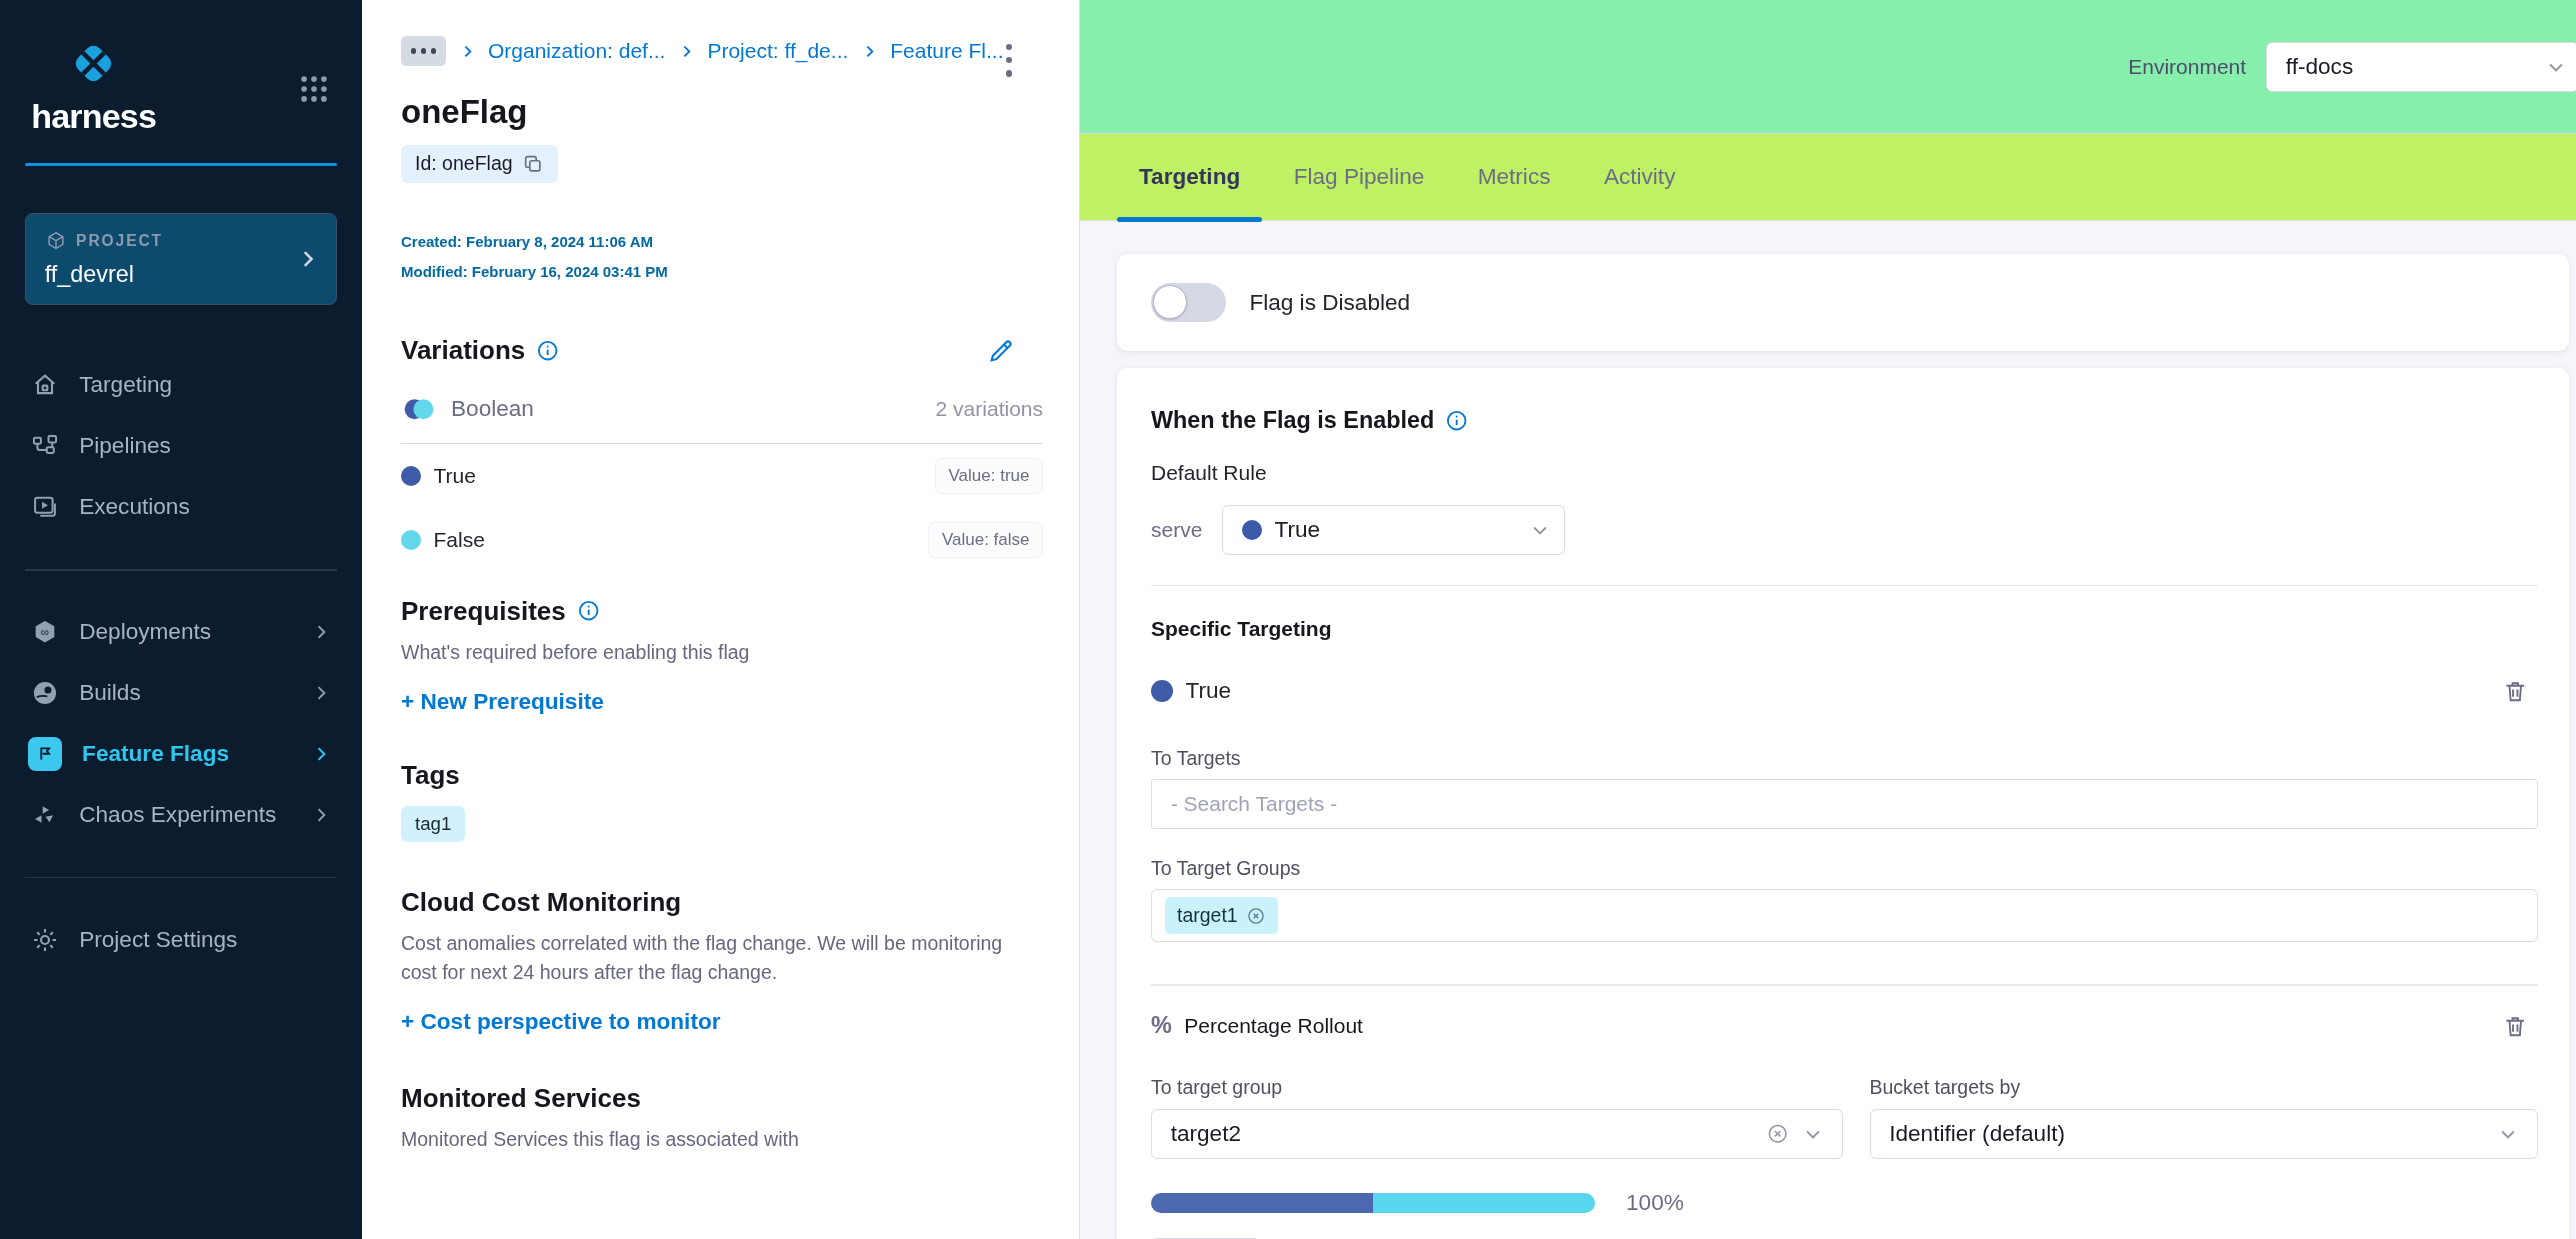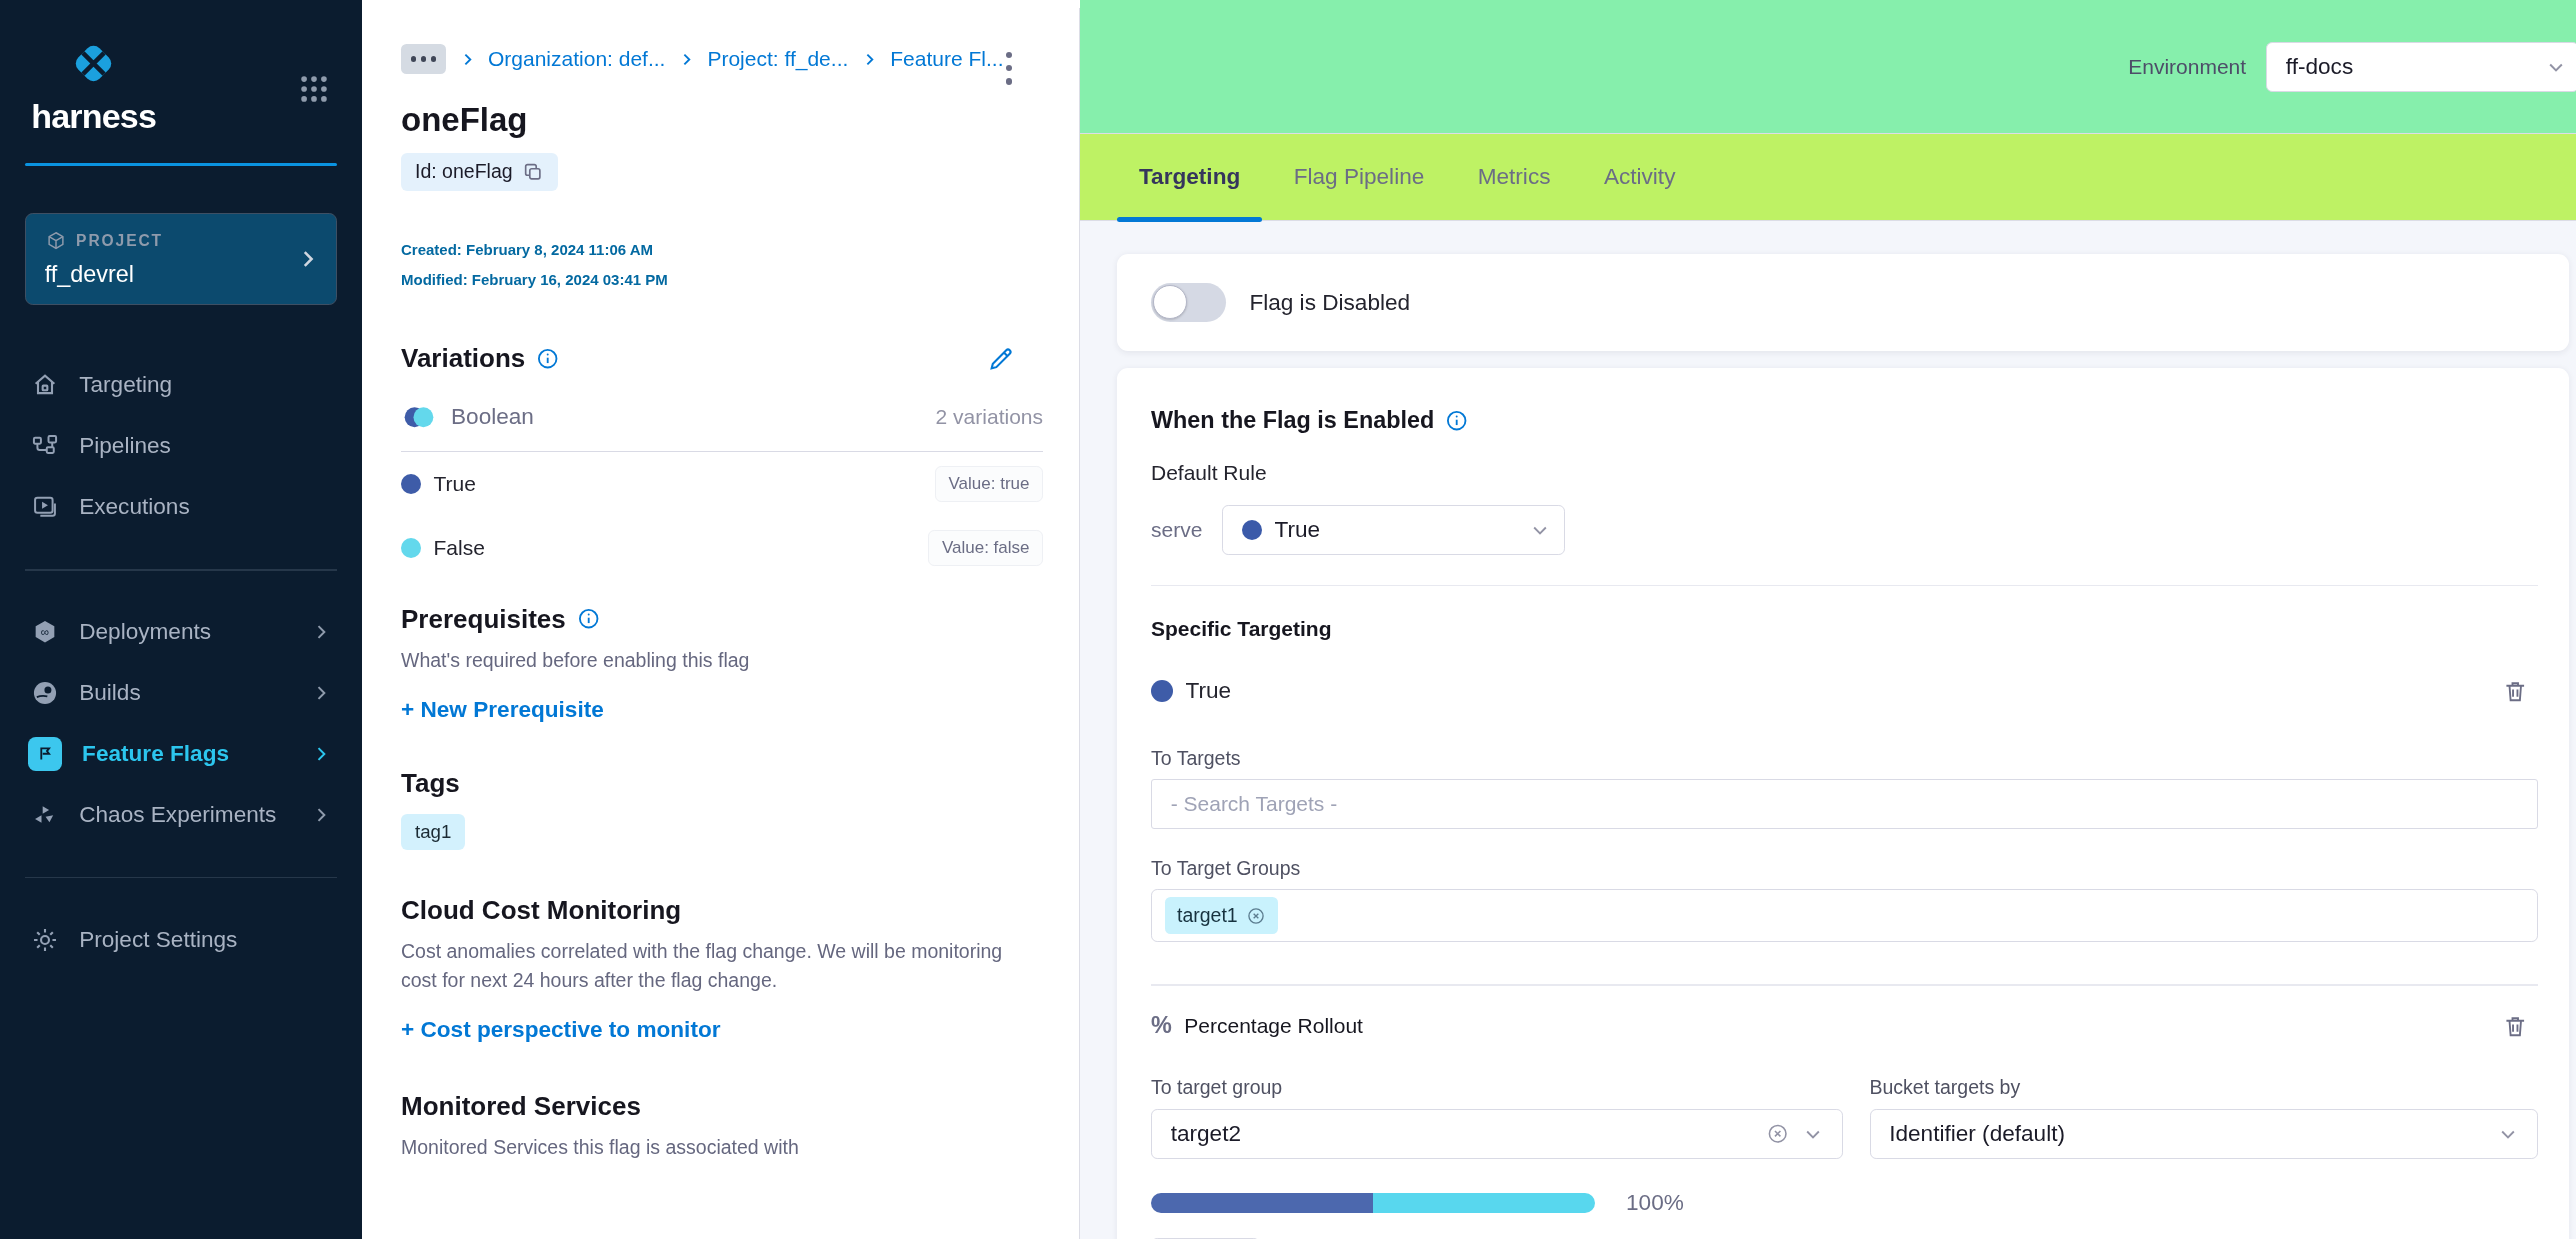--- a/index.html
+++ b/index.html
@@ -24,21 +24,21 @@
   .nav-item { display:flex; align-items:center; gap:20px; height:61px; font-size:22.6px; color:#a9b3c3; cursor:pointer; padding:0 6.2px; }
   .nav-item svg.nav-ico { width:28px; height:28px; color:#93a0b4; flex:none; }
   .nav-item .nav-chev { margin-left:auto; width:20px; height:20px; color:#8f9bac; }
   .nav-item.active { color:#2cc6ee; font-weight:700; }
   .nav-item.active .nav-chev { color:#2cc6ee; }
   .side-div { height:1.6px; background:#26374a; margin:31px 0; }
   .ff-badge { width:34px; height:34px; border-radius:7.8px; background:#3cc7ee; display:flex; align-items:center; justify-content:center; flex:none; margin-left:-3.1px; }
   .ff-badge svg { width:23.4px; height:23.4px; }
 
   
-  .middle { width:718px; min-width:718px; background:#fff; border-right:1.6px solid #dcdde6; padding:0 36px 7px 39px; position:relative;margin-top:8px; }
+  .middle { width:718px; min-width:718px; background:#fff; border-right:1.6px solid #dcdde6; padding:0 36px 7px 39px; position:relative; }
   .breadcrumb-row { margin-top:36px; display:flex; align-items:center; gap:12.5px; font-size:21px; }
   .crumb-ellipsis { background:#d5dbe3; border-radius:5.5px; width:45px; height:30px; display:flex; align-items:center; justify-content:center; gap:4.7px; cursor:pointer; flex:none; }
   .crumb-ellipsis i { width:5.5px; height:5.5px; border-radius:50%; background:#3f4657; }
   .crumb-sep { width:17px; height:17px; color:#0278d5; flex:none; }
   .crumb-link { color:#0278d5; text-decoration:none; white-space:nowrap; cursor:pointer; }
   .kebab { position:absolute; right:64px; top:41px; display:flex; flex-direction:column; gap:7px; cursor:pointer; padding:3.1px; }
   .kebab i { width:6.2px; height:6.2px; border-radius:50%; background:#6b6d85; }
   .page-title { margin-top:26.5px; font-size:33px; font-weight:700; color:#16161f; }
   .id-chip { display:inline-flex; align-items:center; gap:9.4px; margin-top:14px; background:#e4f1fc; border-radius:6.2px; padding:7.8px 14px; font-size:19.5px; color:#1b1b28; cursor:pointer; }
   .id-chip svg { width:22px; height:22px; color:#6b6d85; }

